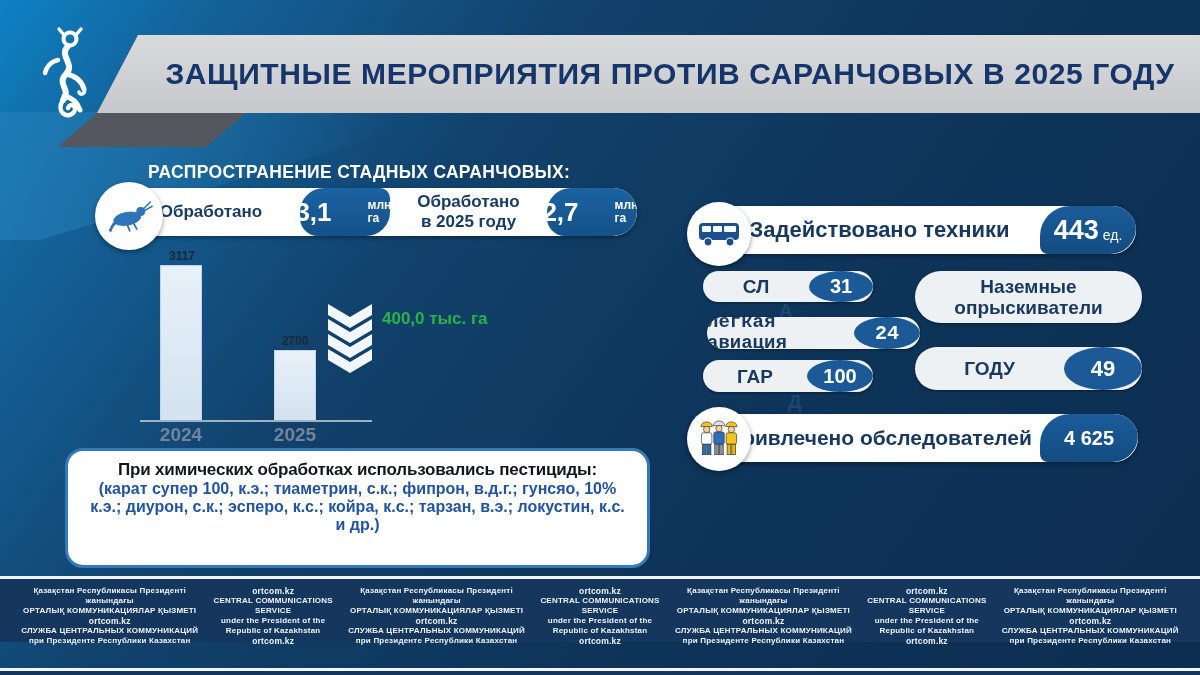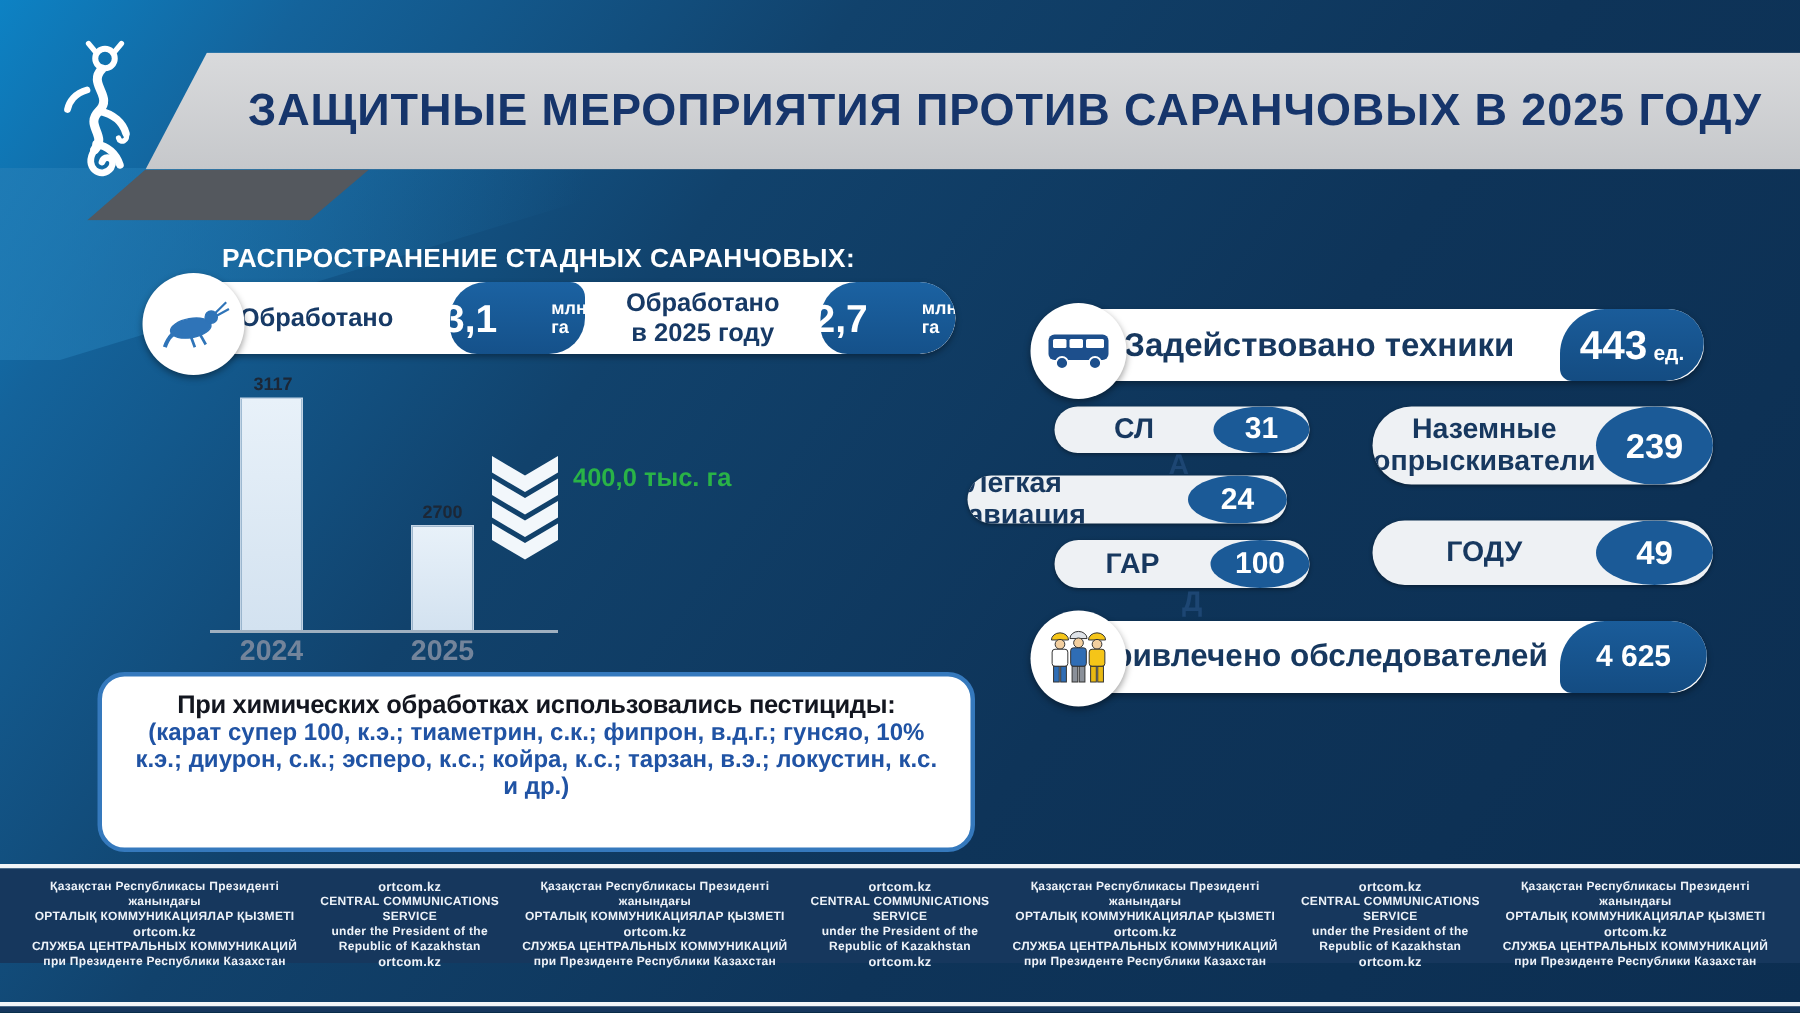--- a/index.html
+++ b/index.html
@@ -54,36 +54,36 @@
   .hdr-bar{position:absolute;height:48px;background:#fff;border-radius:12px 26px 26px 12px;
     box-shadow:0 2px 4px rgba(0,0,0,.35);display:flex;align-items:stretch;overflow:hidden;}
   .hdr-label{flex:1;display:flex;align-items:center;justify-content:center;
     color:#17385f;font-weight:bold;}
   .hdr-value{background:linear-gradient(180deg,#1a5c9a,#144c82);color:#fff;
     border-radius:30px 14px 26px 8px;display:flex;align-items:center;justify-content:center;gap:4px;}
   .mach-bar{left:719px;top:206px;width:417px;}
   .mach-bar .hdr-label{font-size:22px;}
   .mach-bar .hdr-value{width:96px;}
   .mach-bar .val{font-size:27px;font-weight:bold;}
-  .mach-bar .unit{font-size:14px;font-weight:bold;margin-top:9px;}
+  .mach-bar .unit{font-size:14px;font-weight:normal;margin-top:9px;}
   .mach-circle{left:687px;top:202px;width:64px;height:64px;}
   .surv-bar{left:719px;top:414px;width:419px;}
   .surv-bar .hdr-label{font-size:21px;}
   .surv-bar .hdr-value{width:98px;}
   .surv-bar .val{font-size:20px;font-weight:bold;}
   .surv-circle{left:687px;top:407px;width:64px;height:64px;}
   .pill{position:absolute;background:#eef1f4;border-radius:18px;box-shadow:0 1px 3px rgba(0,0,0,.4);
     display:flex;align-items:stretch;overflow:hidden;}
   .pill .lbl{flex:1;display:flex;flex-direction:column;align-items:center;justify-content:center;
     color:#17385f;font-weight:bold;font-size:19px;line-height:21px;}
   .pill .num{border-radius:50%;background:#1b5a97;color:#fff;font-weight:bold;
     display:flex;align-items:center;justify-content:center;}
   .pill-sla{left:703px;top:271px;width:170px;height:31px;}
   .pill-sla .num{width:64px;font-size:20px;}
-  .pill-legav{left:645px;top:317px;width:213px;height:32px;}
+  .pill-legav{left:707px;top:317px;width:213px;height:32px;font-family:Liberation Mono, monospace;}
   .pill-legav .num{width:66px;font-size:20px;}
   .pill-gard{left:703px;top:360px;width:170px;height:32px;}
   .pill-gard .num{width:66px;font-size:20px;}
   .pill-nazem{left:915px;top:271px;width:227px;height:52px;border-radius:26px;}
   .pill-nazem .num{width:78px;font-size:23px;}
   .pill-bpla{left:915px;top:347px;width:227px;height:43px;border-radius:22px;}
   .pill-bpla .num{width:78px;font-size:22px;}
   .overflow-letter{position:absolute;font-size:19px;font-weight:bold;color:#1d4673;}
   .ovf-a{left:779px;top:300px;}
   .ovf-d{left:788px;top:391px;}
@@ -214,21 +214,20 @@
     <div class="lbl">ГАР</div>
     <div class="num">100</div>
   </div>
   <div class="overflow-letter ovf-d">Д</div>
 
   <div class="pill pill-nazem">
     <div class="lbl">
       <span>Наземные</span>
       <span>опрыскиватели</span>
     </div>
-    <div class="num">239</div>
   </div>
 
   <div class="pill pill-bpla">
     <div class="lbl">ГОДУ</div>
     <div class="num">49</div>
   </div>
 
   <div class="round-icon surv-circle">
     <svg viewBox="0 0 48 40" width="46" height="38">
       <g stroke="#333333" stroke-width="0.7">

